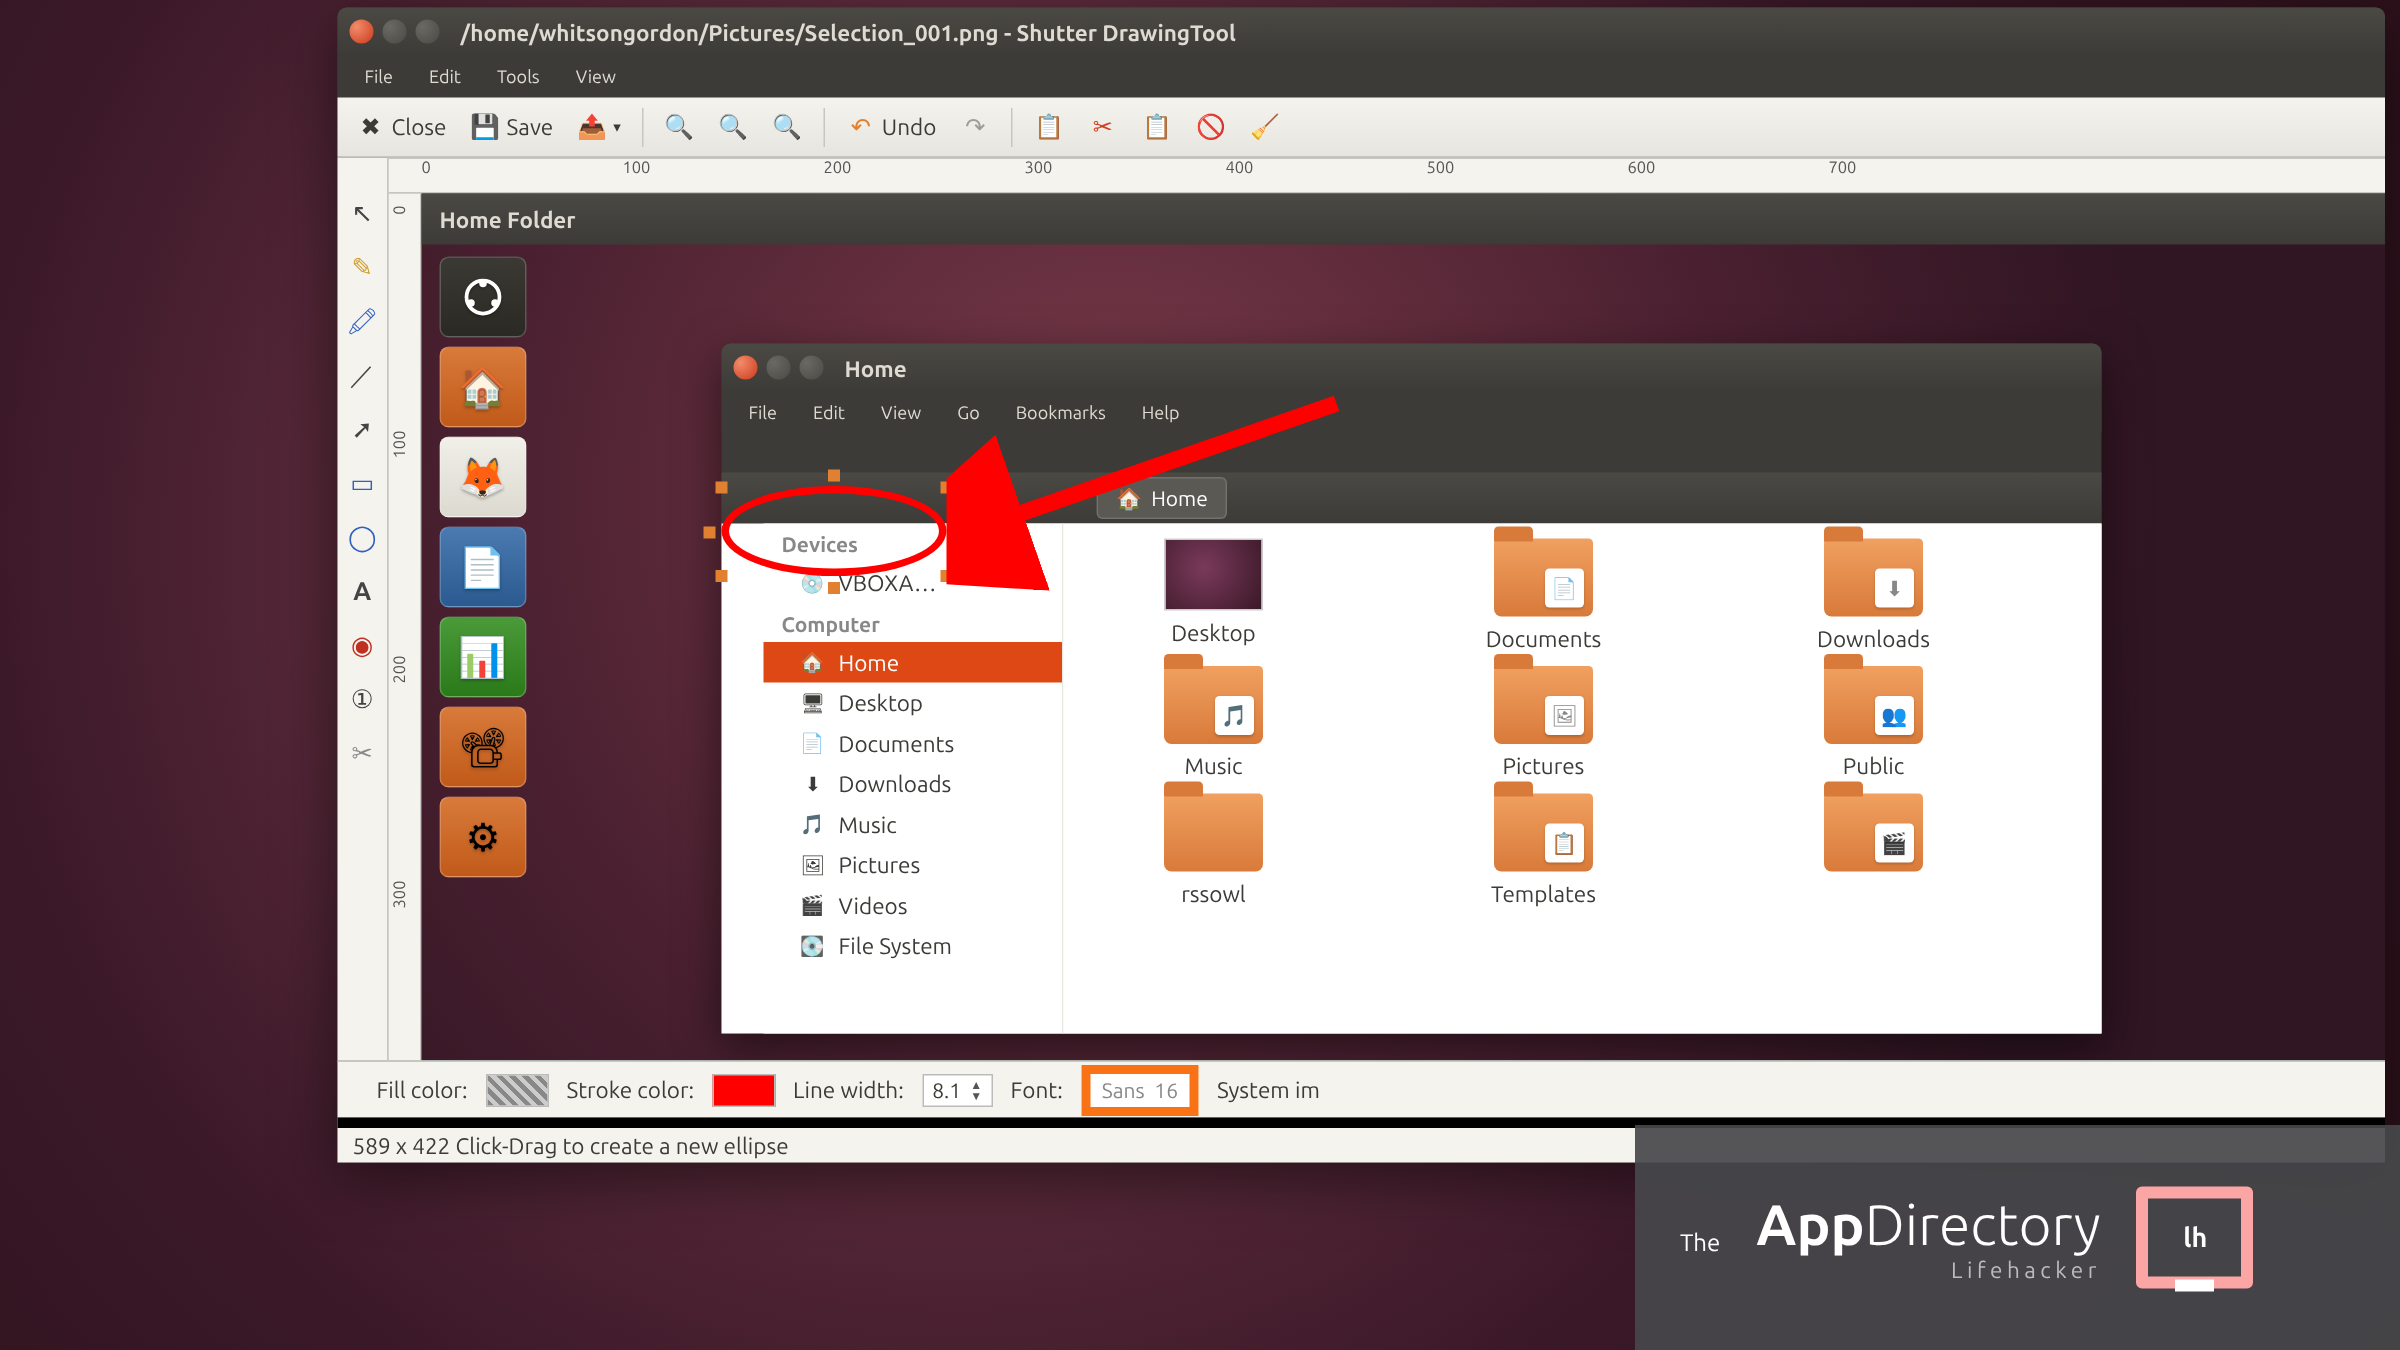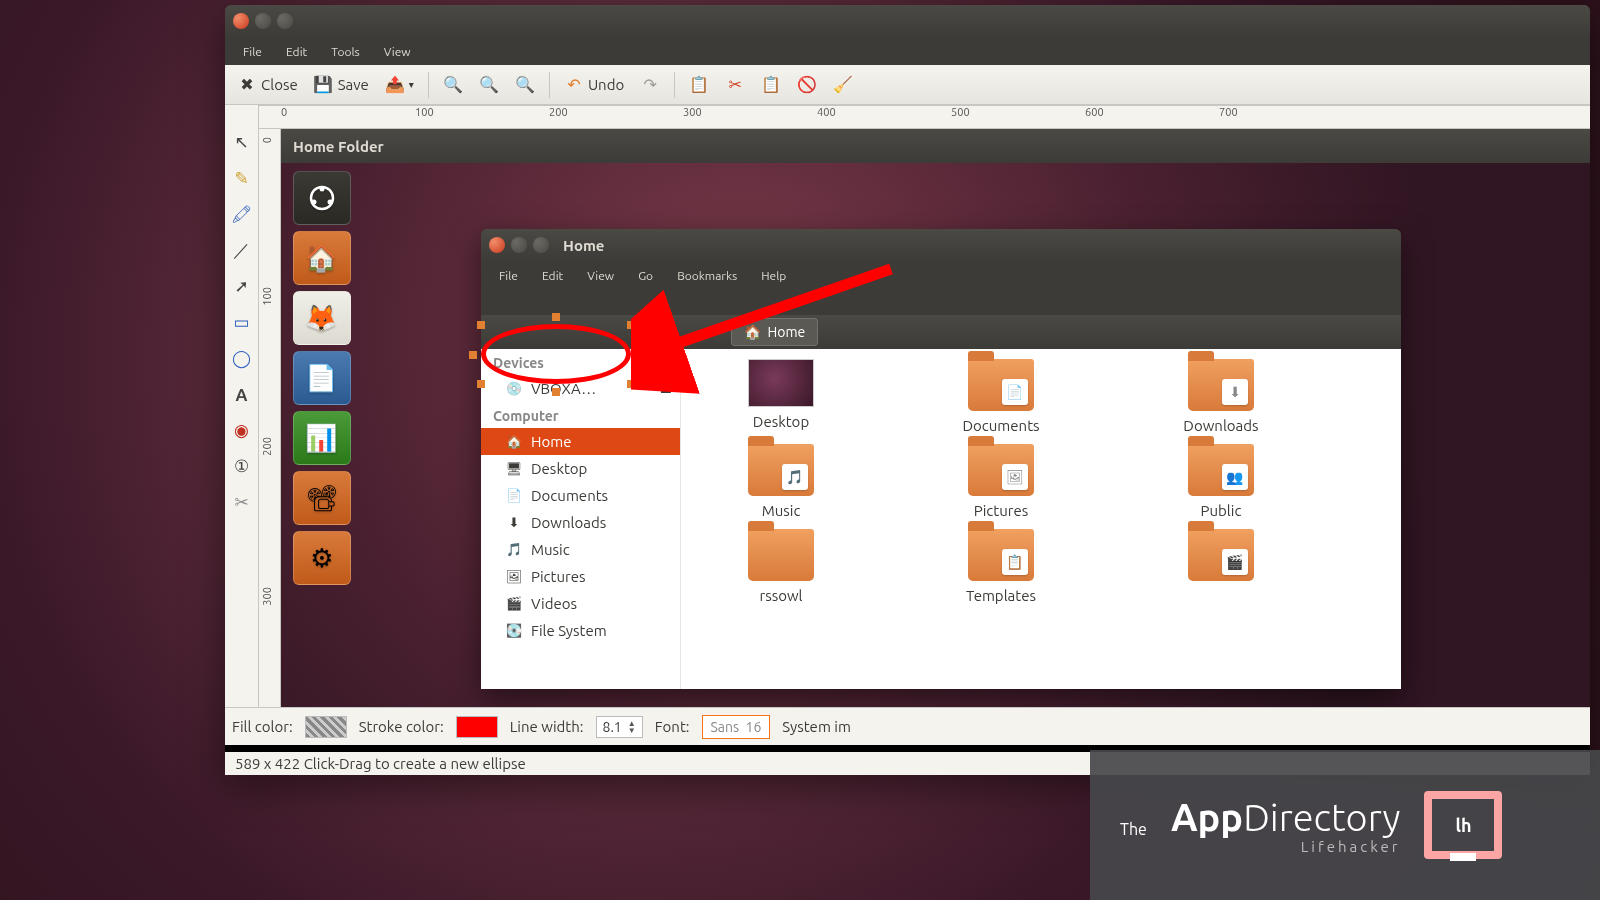--- a/index.html
+++ b/index.html
@@ -21,42 +21,42 @@
   .tbtn { display:flex; align-items:center; gap:4px; padding:4px 6px; color:#3c3b37; font-size:15px; border-radius:3px; }
   .sep { width:1px; height:26px; background:#c8c6c0; margin:0 4px; }
   .icon { width:20px; height:20px; display:inline-flex; align-items:center; justify-content:center; font-size:16px; }
   .ruler-h { position:absolute; left:34px; right:0; top:100px; height:24px; background:#f5f3ee; border-top:1px solid #c8c6c0; border-bottom:1px solid #c8c6c0; overflow:hidden; }
   .ruler-h .tick { position:absolute; top:0; font-size:11px; color:#555; }
   .ruler-v { position:absolute; left:34px; top:124px; width:22px; bottom:68px; background:#f5f3ee; border-right:1px solid #c8c6c0; }
   .ruler-v .tick { position:absolute; left:2px; font-size:11px; color:#555; writing-mode:vertical-rl; transform:rotate(180deg); }
   .toolbox { position:absolute; left:0; top:100px; width:34px; bottom:68px; background:#f5f3ee; border-right:1px solid #c8c6c0; padding-top:26px; display:flex; flex-direction:column; align-items:center; gap:14px; }
   .tool { width:22px; height:22px; display:flex; align-items:center; justify-content:center; font-size:17px; color:#444; cursor:pointer; }
   .canvas { position:absolute; left:56px; top:124px; right:0; bottom:68px; background:#0f766e; overflow:hidden; }
-  .optionsbar { position:absolute; left:0; right:0; bottom:30px; height:38px; background:#f5f3ee; border-top:1px solid #c8c6c0; display:flex; align-items:center; padding:0 7px; gap:12px; font-size:15px; color:#3c3b37; }
+  .optionsbar { position:absolute; left:0; right:0; bottom:30px; height:38px; background:#f5f3ee; border-top:1px solid #c8c6c0; display:flex; align-items:center; padding:0 26px; gap:12px; font-size:15px; color:#3c3b37; }
   .swatch { width:42px; height:22px; border:1px solid #bbb; display:inline-block; vertical-align:middle; }
   .hatch { background:repeating-linear-gradient(45deg,#888 0,#888 3px,#ccc 3px,#ccc 6px); }
   .red { background:#ff0000; }
   .spin { display:inline-flex; align-items:center; border:1px solid #bbb; background:#fff; padding:2px 6px; font-size:14px; gap:6px; }
   .spin .arrows { display:flex; flex-direction:column; font-size:8px; line-height:7px; color:#555; }
-  .fontbox { border:1px solid #f97316; background:#fff; padding:3px 8px; font-size:14px; color:#888; }
+  .fontbox { border:6px solid #f97316; background:#fff; padding:3px 8px; font-size:14px; color:#888; }
   .statusbar { position:absolute; left:0; right:0; bottom:0; height:30px; background:#f5f3ee; border-top:7px solid #000000; display:flex; align-items:center; padding:0 10px; font-size:15px; color:#3c3b37; }
   
   .shot-bg { position:absolute; inset:0; background:radial-gradient(circle at 35% 35%, #7a3a4a 0%, #4a2030 45%, #301522 75%); }
   .hf-title { position:absolute; left:0; top:0; right:0; height:34px; background:linear-gradient(#4a4944,#3c3b37); color:#dfdbd2; font-size:15px; font-weight:bold; display:flex; align-items:center; padding-left:12px; }
   .launcher { position:absolute; left:12px; top:42px; width:60px; display:flex; flex-direction:column; gap:6px; }
   .lbtn { width:58px; height:54px; border-radius:6px; background:linear-gradient(#d87a3a,#c05a1a); display:flex; align-items:center; justify-content:center; font-size:26px; border:1px solid rgba(255,255,255,0.2); }
   .lbtn.dark { background:linear-gradient(#3a3934,#2a2924); }
   .lbtn.green { background:linear-gradient(#4a9a3a,#2a7a1a); }
   .lbtn.white { background:linear-gradient(#f0efe8,#dcdad0); }
   .lbtn.blue { background:linear-gradient(#4a7ab0,#2a5a90); }
   .lbtn svg, .lbtn span { filter: drop-shadow(0 1px 1px rgba(0,0,0,0.3)); }
   
   .nautilus { position:absolute; left:200px; top:100px; width:920px; height:460px; background:#3c3b37; border-radius:6px 6px 0 0; box-shadow:0 10px 30px rgba(0,0,0,0.5); }
   .naut-body { position:absolute; left:0; top:120px; right:0; bottom:0; background:#fff; display:flex; }
-  .naut-side { width:200px; background:#fff; border-right:1px solid #e8e6e0; font-size:15px; }
+  .naut-side { width:200px; background:#fff; border-right:1px solid #e8e6e0; font-size:15px;margin-left:28px; }
   .side-hdr { padding:6px 12px 4px; color:#888; font-weight:bold; font-size:14px; }
   .side-item { padding:5px 12px 5px 24px; display:flex; align-items:center; gap:8px; color:#3c3b37; position:relative; }
   .side-item.sel { background:#dd4814; color:#fff; }
   .side-item .eject { position:absolute; right:8px; top:6px; font-size:13px; }
   .si-icon { width:18px; height:16px; display:inline-flex; align-items:center; justify-content:center; font-size:13px; }
   .naut-main { flex:1; background:#fff; padding:10px 20px; }
   .grid { display:grid; grid-template-columns:repeat(3,160px); gap:10px 60px; }
   .fitem { display:flex; flex-direction:column; align-items:center; gap:6px; font-size:15px; color:#3c3b37; }
   .folder-ic { width:66px; height:52px; background:linear-gradient(#f0a060,#d87a3a); border-radius:3px 3px 5px 5px; position:relative; }
   .folder-ic::before { content:""; position:absolute; left:0; top:-8px; width:26px; height:10px; background:#d87a3a; border-radius:3px 3px 0 0; }
@@ -81,20 +81,21 @@
   .wm-the { font-size:16px; align-self:flex-start; margin-bottom:-8px; }
 </style>
 </head>
 <body>
 
 <div class="shutter">
   <div class="titlebar">
     <span class="tb-btn tb-close"></span>
     <span class="tb-btn tb-min"></span>
     <span class="tb-btn tb-max"></span>
+    <span class="title-text">/home/whitsongordon/Pictures/Selection_001.png - Shutter DrawingTool</span>
   </div>
   <div class="menubar">
     <span>File</span>
     <span>Edit</span>
     <span>Tools</span>
     <span>View</span>
   </div>
   <div class="toolbar">
     <div class="tbtn">
         <span class="icon">✖</span>

